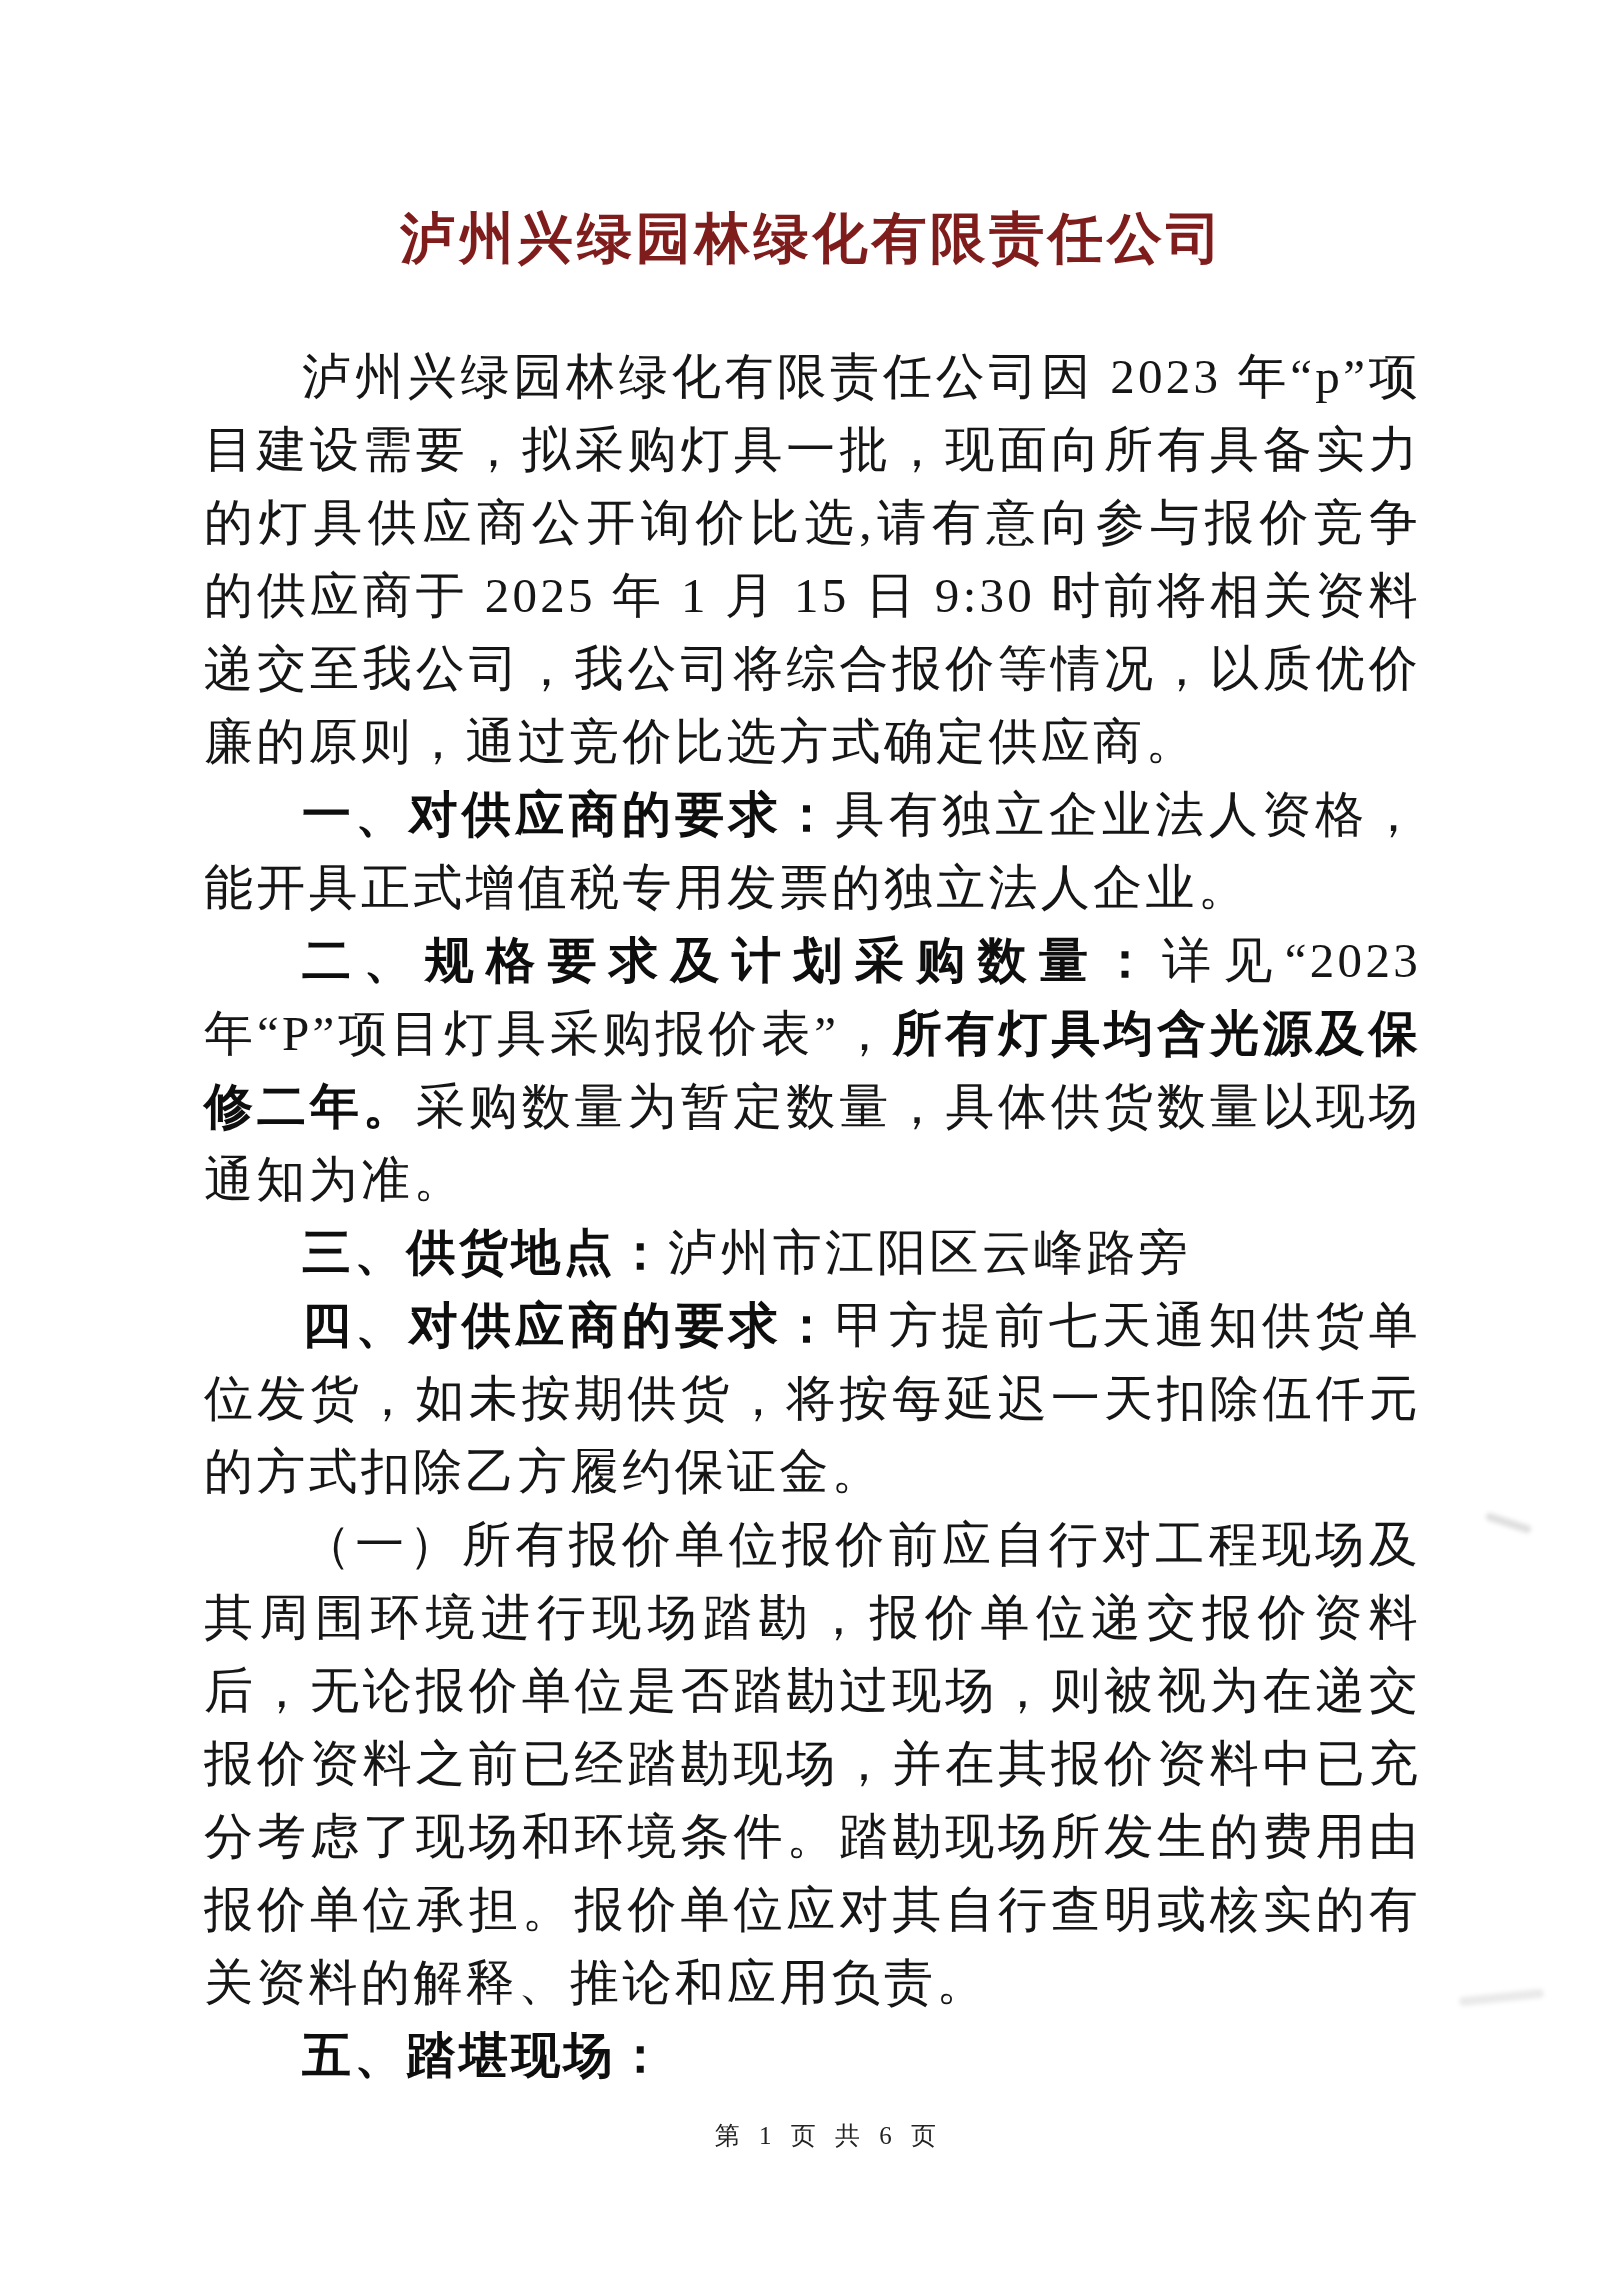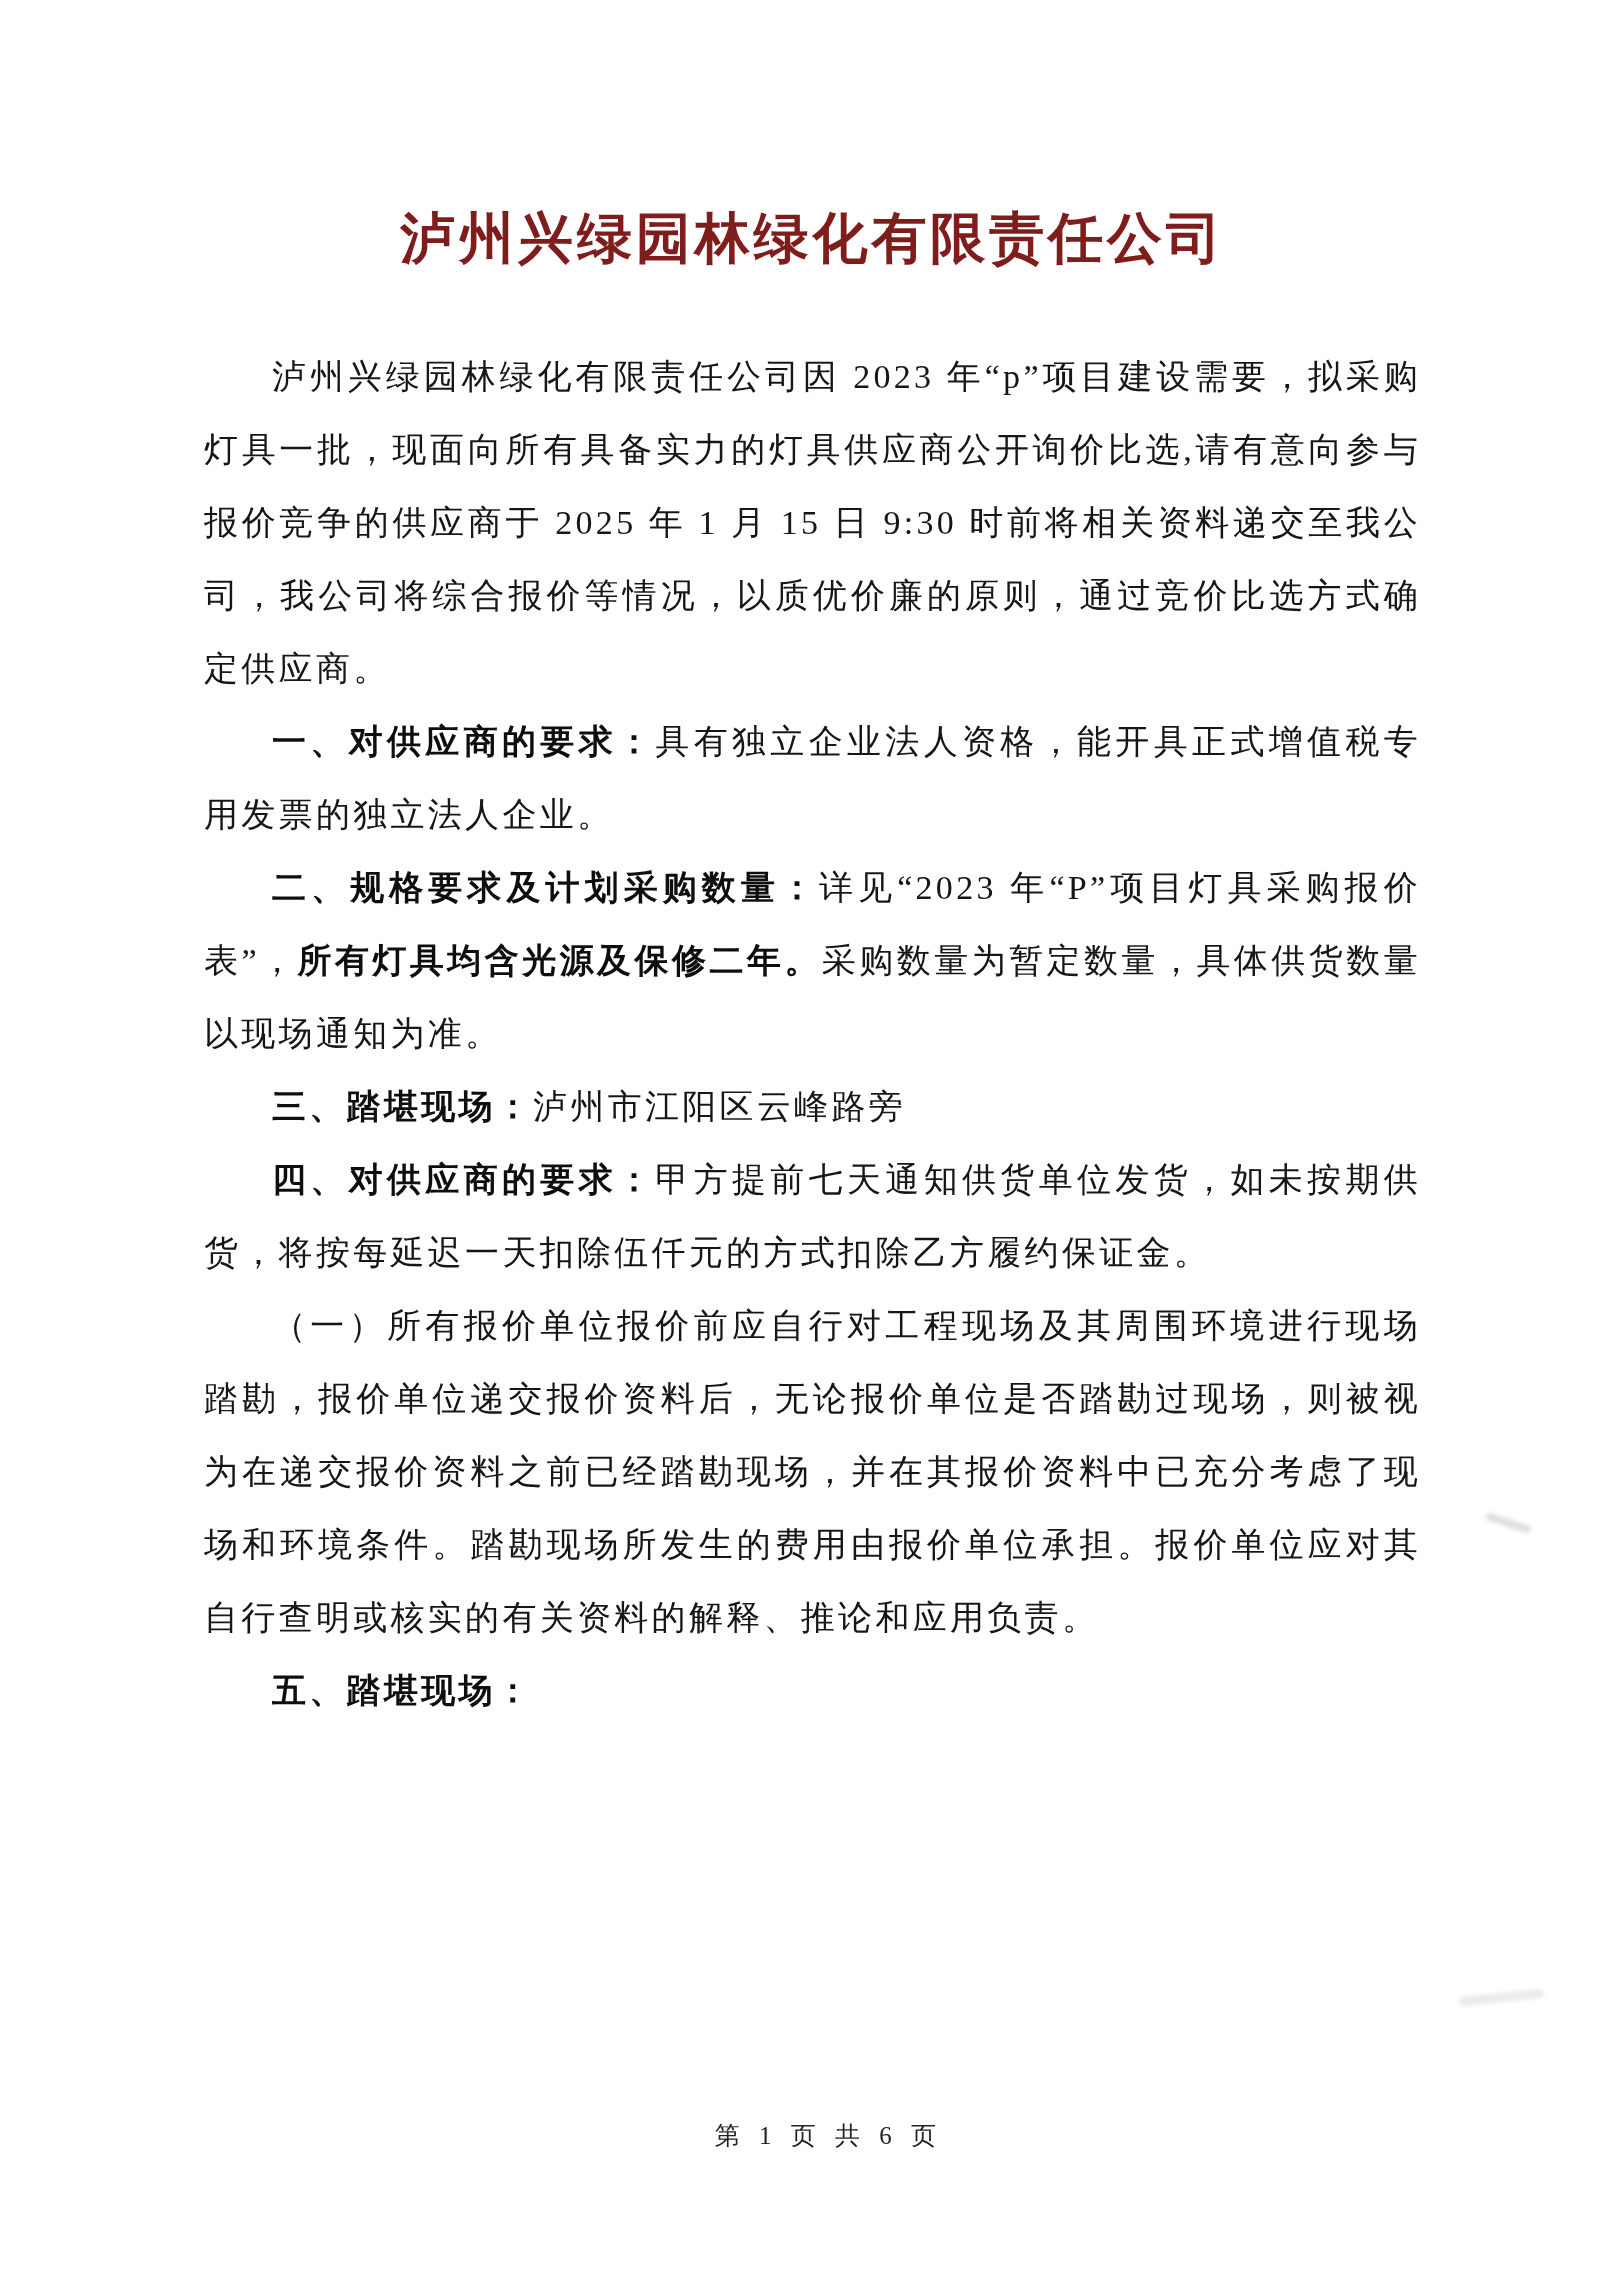--- a/index.html
+++ b/index.html
@@ -20,21 +20,21 @@
   .title-block {
     text-align: center;
     font-weight: 700;
     font-size: 55px;
     line-height: 86px;
     letter-spacing: 3.9px;
     color: #7f1d1d;
   }
   .body-text {
     margin-top: 58px;
-    font-size: 34px;
+    font-size: 49px;
     line-height: 73px;
     letter-spacing: 3.3px;
     text-align: justify;
     color: #161616;
   }
   .body-text p {
     text-indent: 2em;
     margin: 0;
   }
   .bold { font-weight: 700; color: #0e0e0e; }
@@ -78,21 +78,21 @@
   </header>
 
   <main class="body-text">
 
     <p><span>泸州兴绿园林绿化有限责任公司因 2023 年“p”项目建设需要，拟采购灯具一批，现面向所有具备实力的灯具供应商公开询价比选,请有意向参与报价竞争的供应商于 2025 年 1 月 15 日 9:30 时前将相关资料递交至我公司，我公司将综合报价等情况，以质优价廉的原则，通过竞价比选方式确定供应商。</span></p>
 
     <p><span class="bold">一、对供应商的要求：</span><span>具有独立企业法人资格，能开具正式增值税专用发票的独立法人企业。</span></p>
 
     <p><span class="bold">二、规格要求及计划采购数量：</span><span>详见“2023 年“P”项目灯具采购报价表”，</span><span class="bold">所有灯具均含光源及保修二年。</span><span>采购数量为暂定数量，具体供货数量以现场通知为准。</span></p>
 
-    <p><span class="bold">三、踏堪现场：</span><span>泸州市江阳区云峰路旁</span></p>
+    <p><span class="bold">三、供货地点：</span><span>泸州市江阳区云峰路旁</span></p>
 
     <p><span class="bold">四、对供应商的要求：</span><span>甲方提前七天通知供货单位发货，如未按期供货，将按每延迟一天扣除伍仟元的方式扣除乙方履约保证金。</span></p>
 
     <p><span>（一）所有报价单位报价前应自行对工程现场及其周围环境进行现场踏勘，报价单位递交报价资料后，无论报价单位是否踏勘过现场，则被视为在递交报价资料之前已经踏勘现场，并在其报价资料中已充分考虑了现场和环境条件。踏勘现场所发生的费用由报价单位承担。报价单位应对其自行查明或核实的有关资料的解释、推论和应用负责。</span></p>
 
     <p><span class="bold">五、踏堪现场：</span></p>
 
   </main>
 
   <div class="artifact artifact-1"></div>

